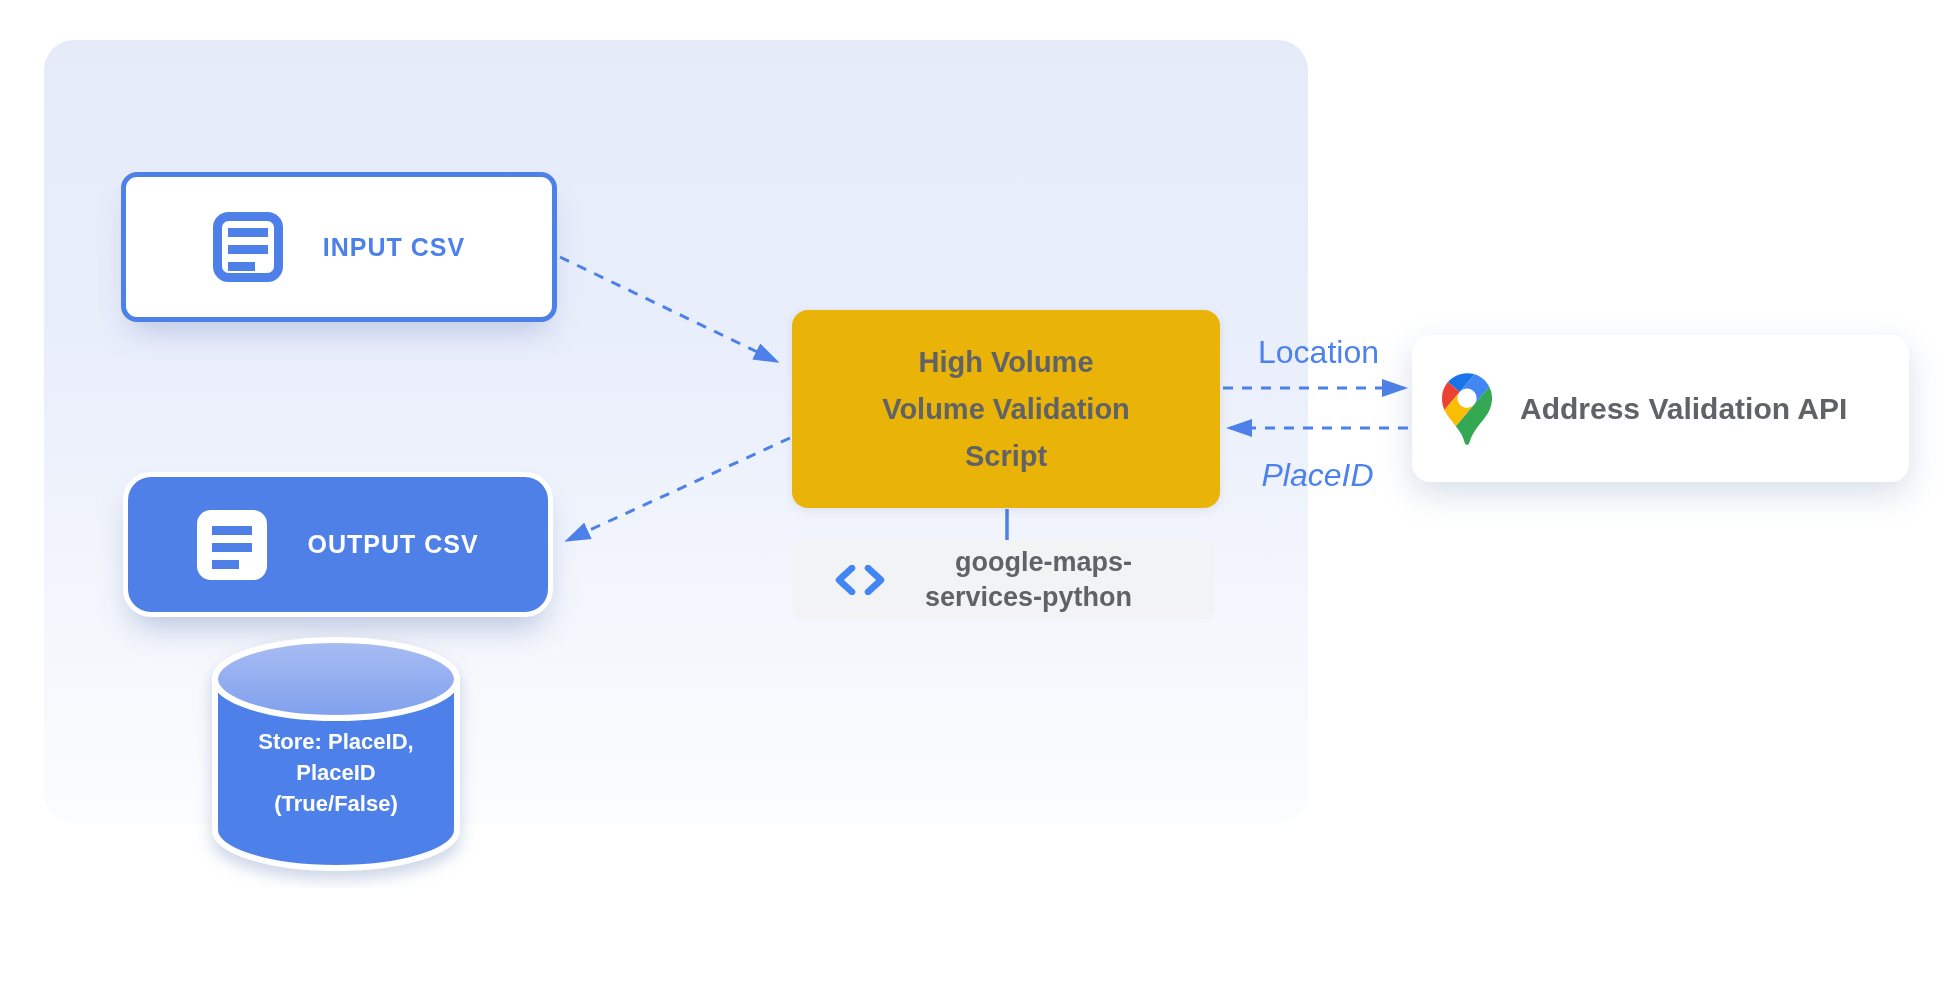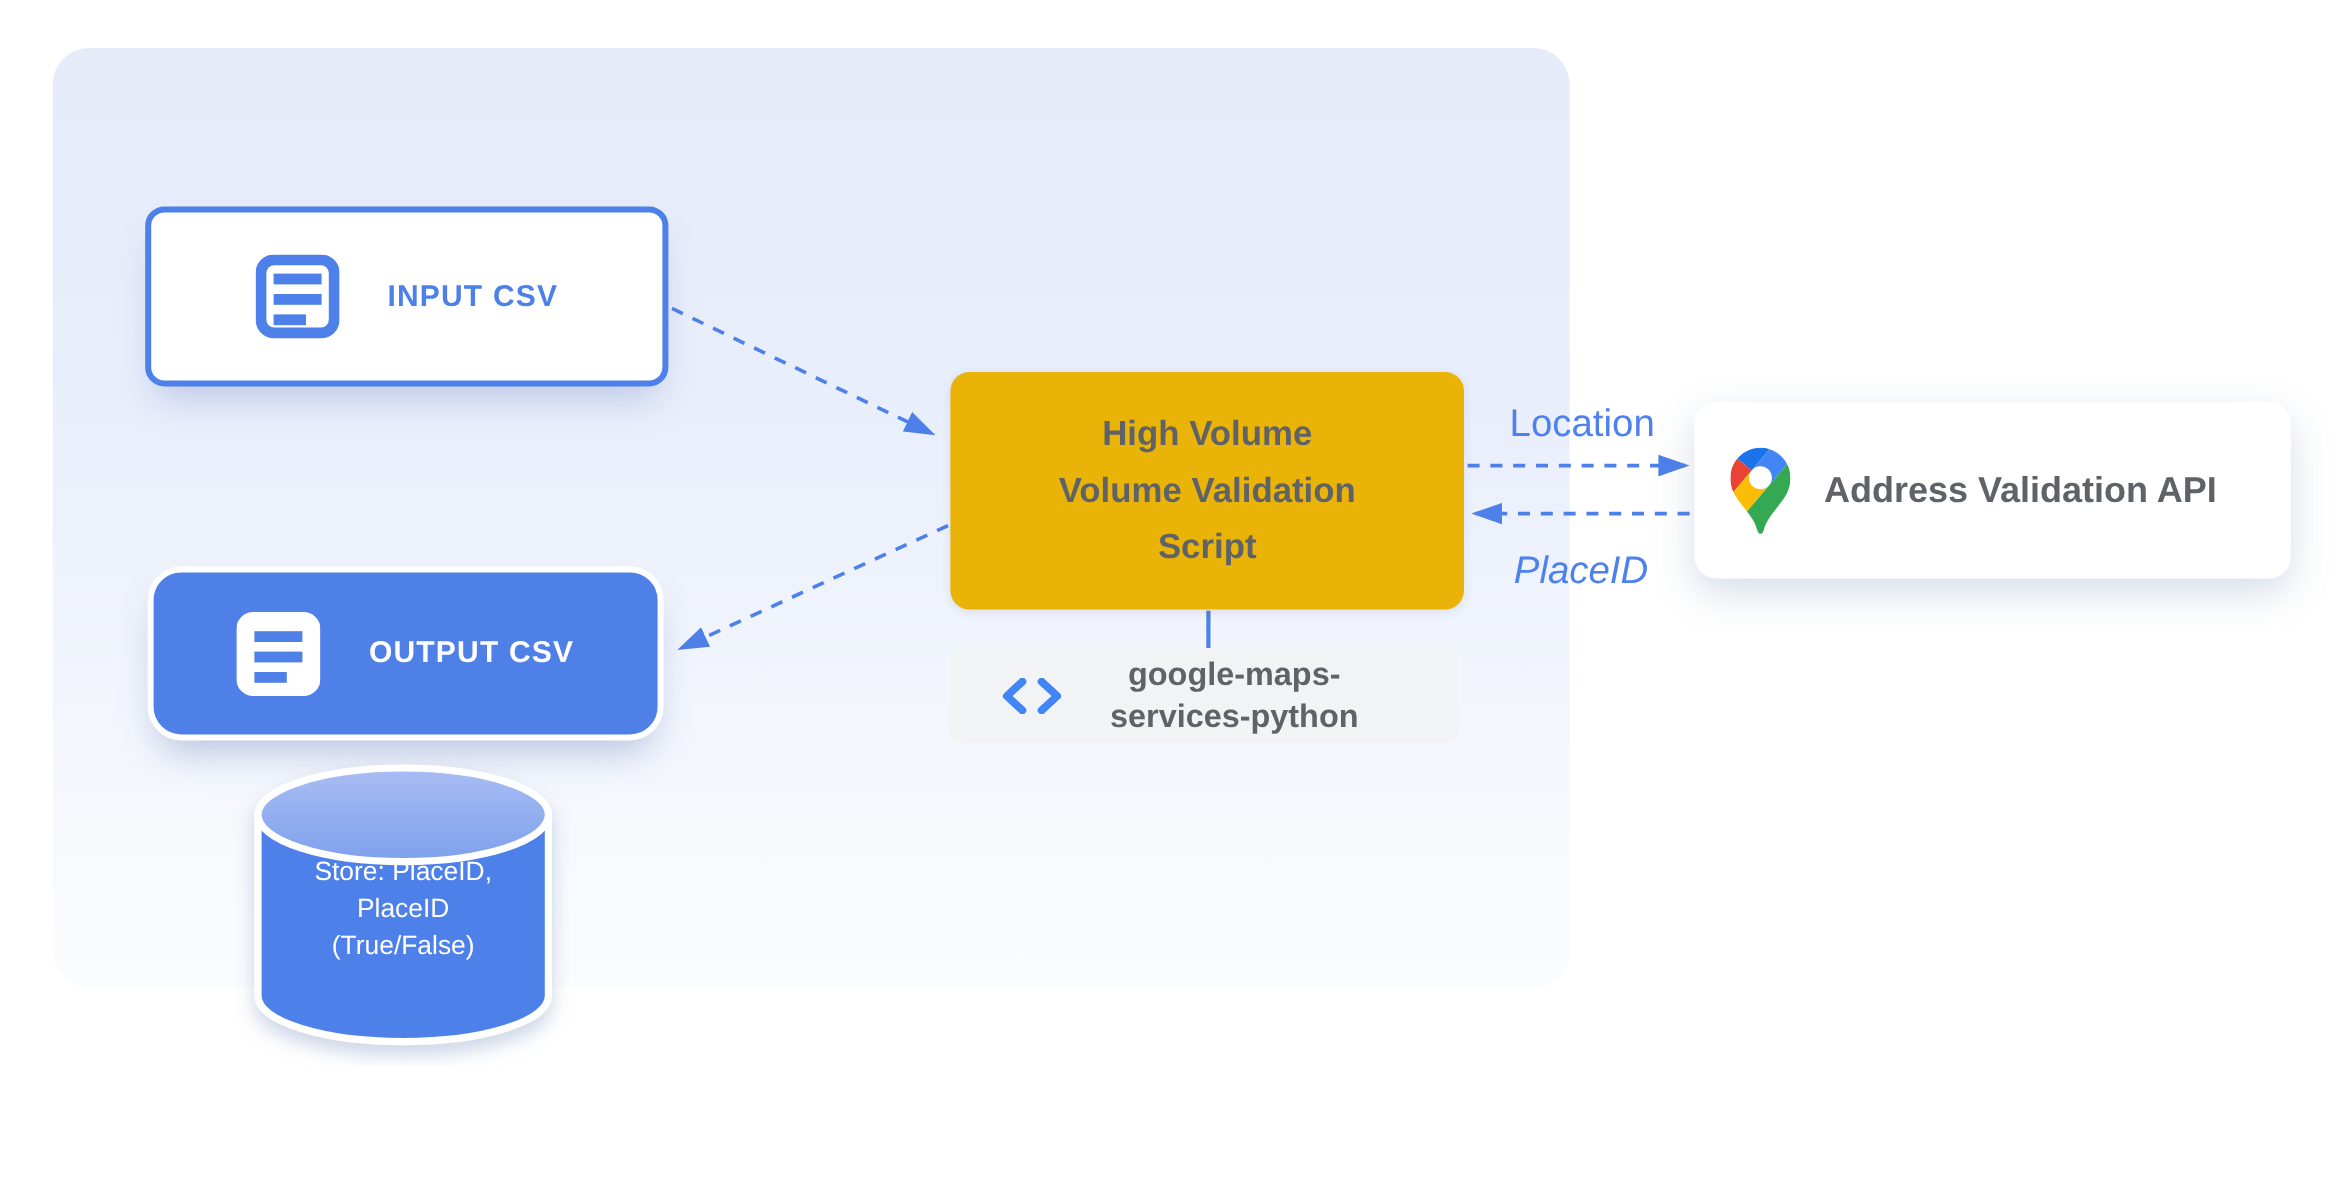--- a/index.html
+++ b/index.html
@@ -32,33 +32,33 @@
   .script-box{
     left:792px;top:310px;width:428px;height:198px;background:#eab308;border-radius:16px;
     flex-direction:column;justify-content:center;
     color:#5f6368;font-size:29px;font-weight:700;line-height:47px;text-align:center;
     box-shadow:0 2px 8px rgba(60,64,67,.10);
   }
   .lib-box{
     left:792px;top:540px;width:423px;height:79px;background:#f1f3f4;border-radius:10px;
     padding-left:43px;gap:40px;
   }
-  .lib-text{color:#5f6368;font-size:27px;font-weight:700;line-height:35px;text-align:center;}
+  .lib-text{color:#5f6368;font-size:27px;font-weight:700;line-height:35px;text-align:right;}
   .api-box{
     left:1412px;top:335px;width:497px;height:147px;background:#ffffff;border-radius:18px;
     padding-left:30px;gap:28px;box-shadow:0 12px 32px rgba(114,135,180,.28);
     color:#5f6368;font-size:30px;font-weight:700;
   }
   .edge-label{position:absolute;color:#4d82ee;font-size:32px;font-weight:500;}
   .edge-label.location{left:1246px;top:334px;width:145px;text-align:center;}
   .edge-label.placeid{left:1255px;top:457px;width:125px;text-align:center;font-style:italic;}
   .cylinder-wrap{position:absolute;left:196px;top:622px;width:280px;height:266px;}
   .cylinder-text{
-    position:absolute;left:216px;top:710px;width:240px;text-align:center;
-    color:#ffffff;font-size:22px;font-weight:400;line-height:31px;
+    position:absolute;left:216px;top:726px;width:240px;text-align:center;
+    color:#ffffff;font-size:22px;font-weight:700;line-height:31px;
   }
   .arrows{position:absolute;left:0;top:0;pointer-events:none;}
 </style>
 </head>
 <body>
 
 <div class="canvas">
 
   <div class="panel"></div>
 

